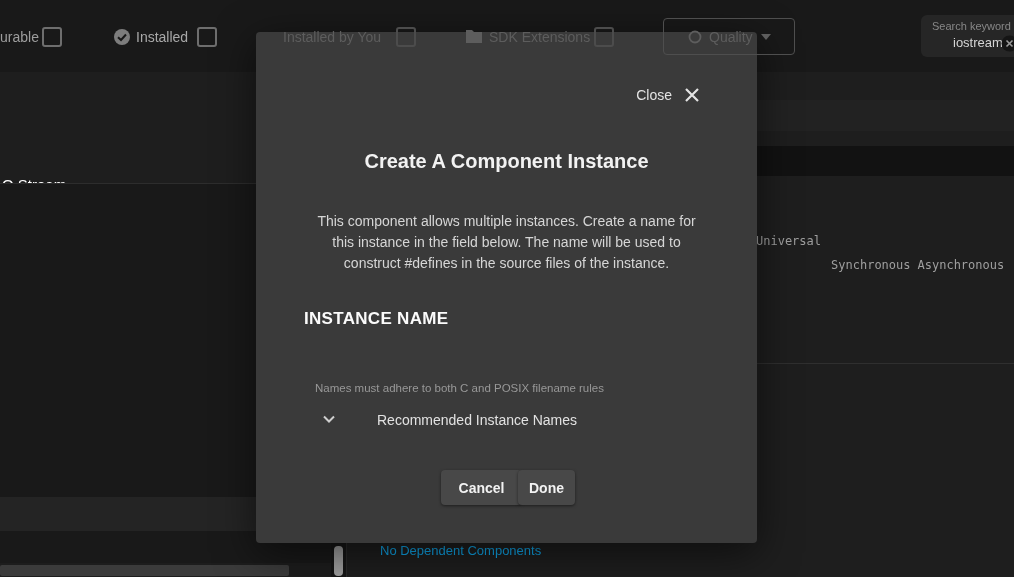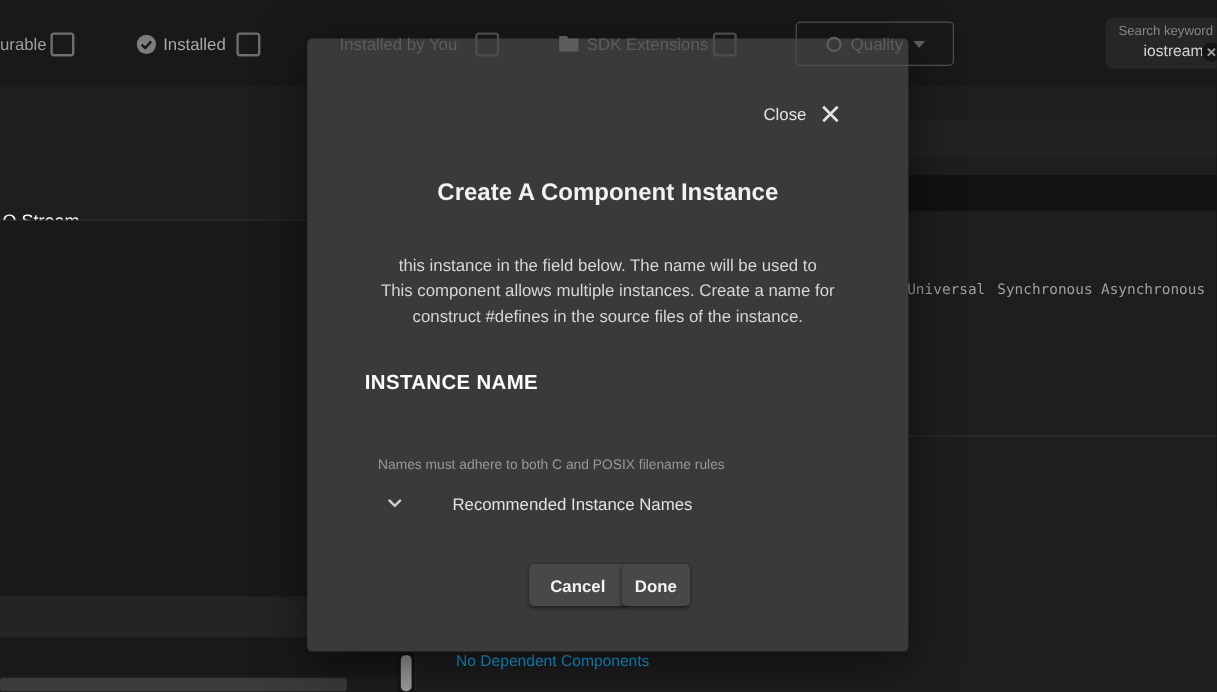--- a/index.html
+++ b/index.html
@@ -30,21 +30,21 @@
   #band-left { position:absolute; left:0; top:497px; width:331px; height:34px; background:#242424; }
   #hscroll-track { position:absolute; left:0; top:563px; width:331px; height:14px; background:#1d1d1d; }
   #hscroll-thumb { position:absolute; left:0; top:565px; width:289px; height:11px; background:#3b3b3b; border-radius:2px; }
   #vscroll-track { position:absolute; left:331px; top:184px; width:16px; height:393px; background:#161616; }
   #vscroll-thumb { position:absolute; left:334px; top:546px; width:9px; height:30px; background:#9e9e9e; border-radius:4px; }
   #panel-vdivider { position:absolute; left:346px; top:72px; width:1px; height:505px; background:#2a2a2a; }
 
   #band-subtle { position:absolute; left:347px; top:100px; width:667px; height:31px; background:#222222; }
   #band-dark { position:absolute; left:347px; top:146px; width:667px; height:30px; background:#121212; }
   #tags-row { position:absolute; left:756px; top:234px; font-family:"DejaVu Sans Mono", monospace; font-size:12px; color:#9f9f9f; white-space:nowrap; display:flex; }
-  #tags-row .tag + .tag { margin-left:10px; }
+  #tags-row .tag + .tag { margin-left:10px;margin-top:24px; }
   #tags-row .tag:last-child { margin-left:7px; }
   #divider-right { position:absolute; left:347px; top:363px; width:667px; height:1px; background:#2f2f2f; }
   #empty-message { position:absolute; left:380px; top:543px; font-size:13px; color:#0ea5e9; white-space:nowrap; }
 
   
   #modal {
     position:absolute; left:256px; top:32px; width:501px; height:511px;
     background:#3a3a3a; border-radius:4px; z-index:30;
     box-shadow:0 10px 40px rgba(0,0,0,0.55);
   }
@@ -132,22 +132,22 @@
     <button id="modal-close">
       <span>Close</span>
       <svg width="16" height="16" viewBox="0 0 16 16">
         <path d="M2 2 L14 14 M14 2 L2 14" stroke="#e3e3e3" stroke-width="2.2"></path>
       </svg>
     </button>
 
     <div id="modal-title">Create A Component Instance</div>
 
     <div id="modal-desc">
+      <div>This component allows multiple instances. Create a name for</div>
       <div>this instance in the field below. The name will be used to</div>
-      <div>This component allows multiple instances. Create a name for</div>
       <div>construct #defines in the source files of the instance.</div>
     </div>
 
     <div id="instance-label">INSTANCE NAME</div>
     <div id="instance-hint">Names must adhere to both C and POSIX filename rules</div>
 
     <button id="expander">
       <svg class="chev" width="18" height="18" viewBox="0 0 18 18">
         <path d="M4 6.5 L9 11.5 L14 6.5" stroke="#cfcfcf" stroke-width="2" fill="none"></path>
       </svg>

